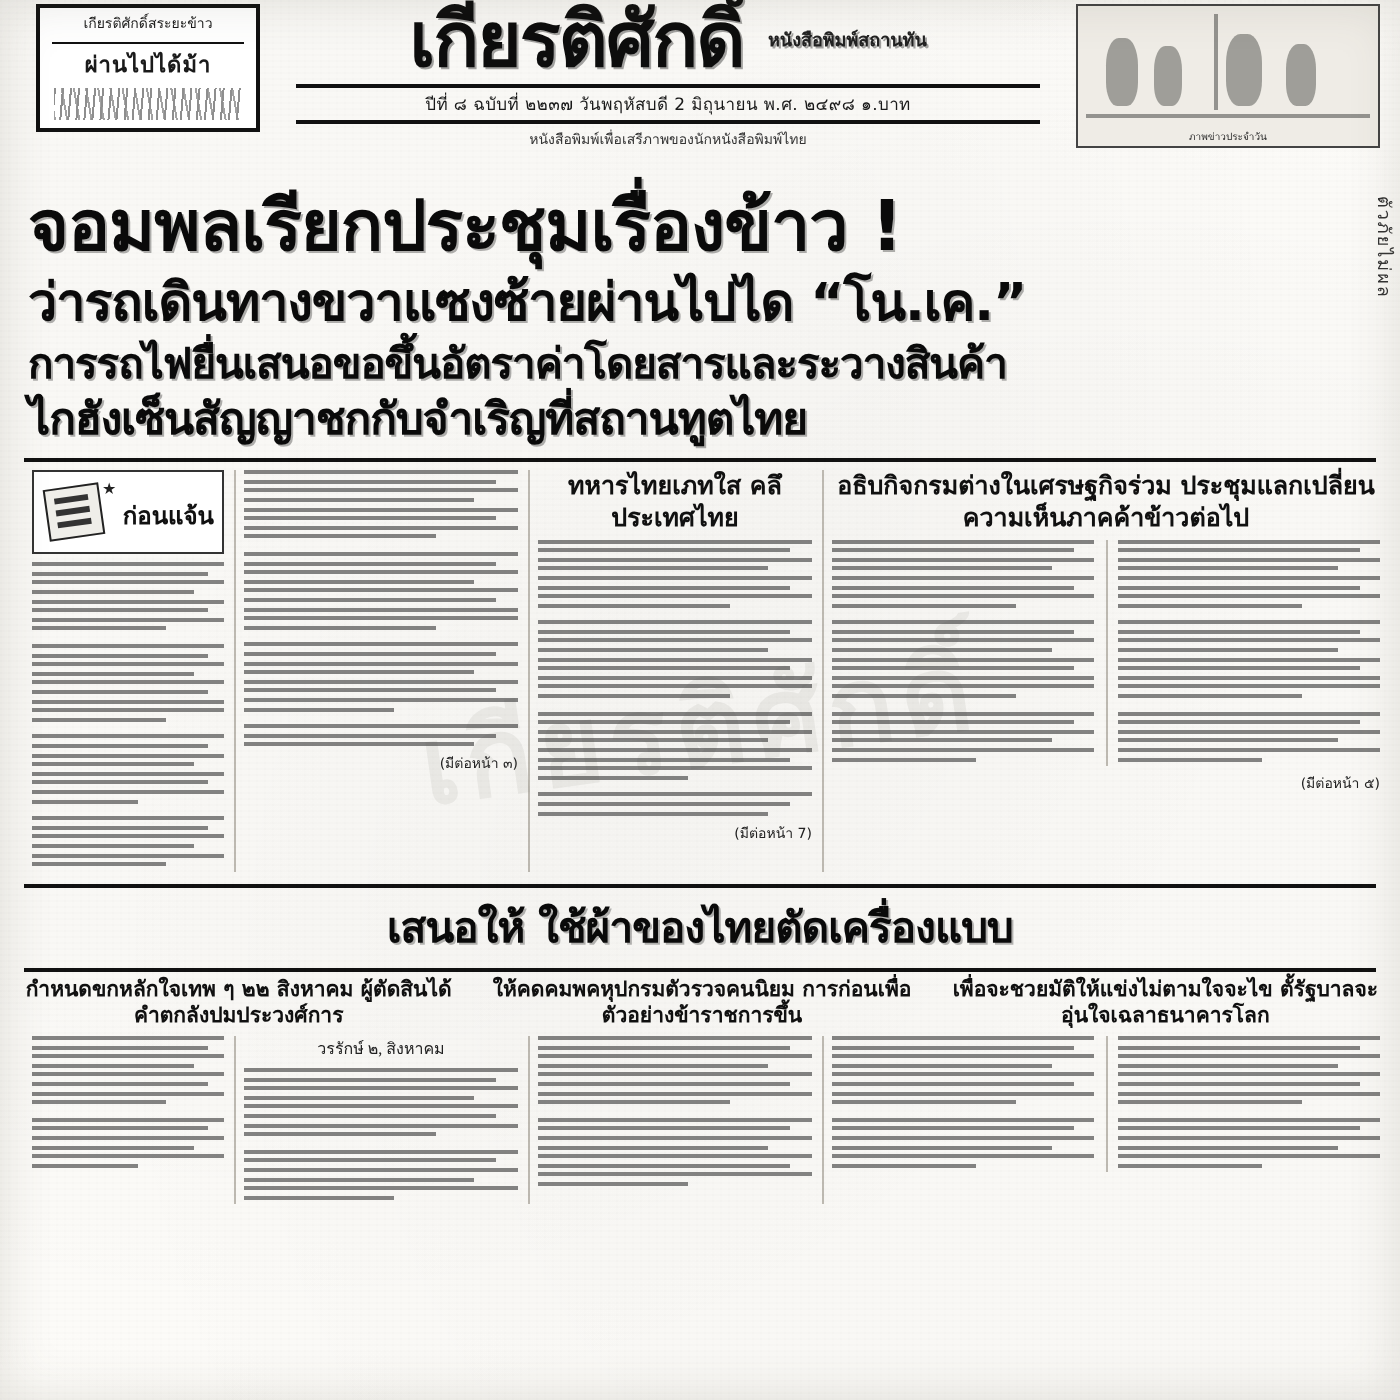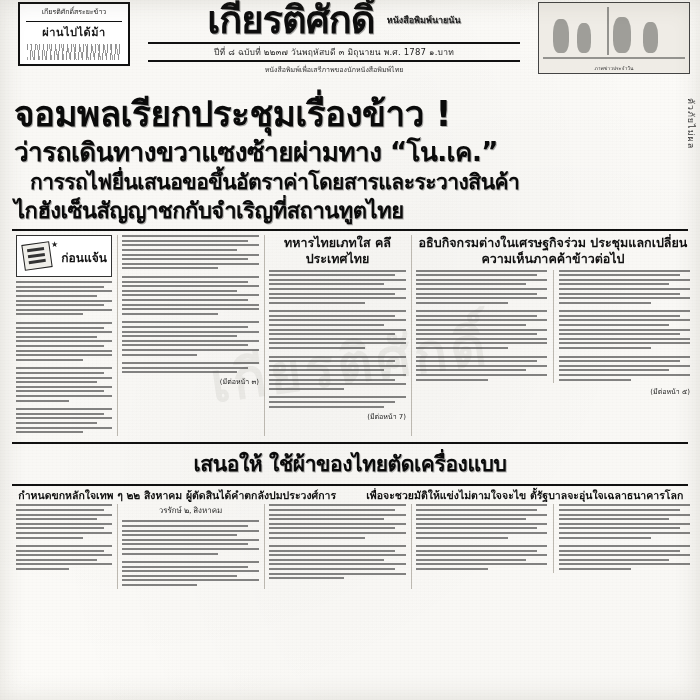--- a/index.html
+++ b/index.html
@@ -145,21 +145,21 @@
   .hl {
     font-weight: bold;
     color: #0a0a0a;
     line-height: 1.08;
     letter-spacing: -0.5px;
     text-shadow: 1px 1px 0 rgba(0,0,0,0.3);
     white-space: nowrap;
   }
   .hl-1 { font-size: 35px; margin-top: 14px; }
   .hl-2 { font-size: 26px; margin-top: 4px; }
-  .hl-3 { font-size: 21px; margin-top: 5px; margin-left: 16px; }
+  .hl-3 { font-size: 21px; margin-top: 5px; }
   .hl-4 { font-size: 22px; margin-top: 5px; }
 
   .side-vert {
     position: absolute;
     right: 2px;
     top: 18px;
     writing-mode: vertical-rl;
     font-size: 9px;
     color: #333;
     letter-spacing: 1px;
@@ -325,41 +325,41 @@
     <div class="ear-box">
       <div>เกียรติศักดิ์สระยะข้าว</div>
       <div class="ear-rule"></div>
       <div class="ear-big">ผ่านไปได้ม้า</div>
       <div class="ear-scribble"></div>
     </div>
 
     <div class="nameplate">
       <div class="logo">
         <span>เกียรติศักดิ์</span>
-        <span class="sub-inline">หนังสือพิมพ์นายนัน</span>
-      </div>
-      <div class="dateline">ปีที่ ๘ ฉบับที่ ๒๒๓๗ วันพฤหัสบดี ๓ มิถุนายน พ.ศ. 1787  ๑.บาท</div>
+        <span class="sub-inline">หนังสือพิมพ์สถานทัน</span>
+      </div>
+      <div class="dateline">ปีที่ ๘ ฉบับที่ ๒๒๓๗ วันพฤหัสบดี 2 มิถุนายน พ.ศ. ๒๔๙๘  ๑.บาท</div>
       <div class="motto">หนังสือพิมพ์เพื่อเสรีภาพของนักหนังสือพิมพ์ไทย</div>
     </div>
 
     <div class="photo-box">
       <div class="fig" style="left:14px; top:16px; width:16px; height:34px;"></div>
       <div class="fig" style="left:38px; top:20px; width:14px; height:30px;"></div>
       <div class="fig" style="left:74px; top:14px; width:18px; height:36px;"></div>
       <div class="fig" style="left:104px; top:19px; width:15px; height:31px;"></div>
       <div class="ln" style="left:4px; top:54px; width:142px; height:2px;"></div>
       <div class="ln" style="left:68px; top:4px; width:2px; height:48px;"></div>
       <div class="photo-cap">ภาพข่าวประจำวัน</div>
     </div>
   </div>
 
   <div class="headlines">
     <div class="side-vert">ตัวภัยไม่ผล</div>
     <div class="hl hl-1">จอมพลเรียกประชุมเรื่องข้าว !</div>
-    <div class="hl hl-2">ว่ารถเดินทางขวาแซงซ้ายผ่ามทาง “โน.เค.”</div>
+    <div class="hl hl-2">ว่ารถเดินทางขวาแซงซ้ายผ่านไปได “โน.เค.”</div>
     <div class="hl hl-3">การรถไฟยื่นเสนอขอขึ้นอัตราค่าโดยสารและระวางสินค้า</div>
     <div class="hl hl-4">ไกฮังเซ็นสัญญาชกกับจำเริญที่สถานทูตไทย</div>
   </div>
 
   <div class="rule-thick"></div>
 
   <div class="columns">
 
     <div class="col" style="flex:0 0 96px;">
       <div class="col-logo">
@@ -542,20 +542,22 @@
       </div>
       <div class="byline">(มีต่อหน้า ๕)</div>
     </div>
   </div>
 
   <div class="band">เสนอให้ ใช้ผ้าของไทยตัดเครื่องแบบ</div>
 
   <div class="lower-heads">
     <div class="lh">กำหนดขกหลักใจเทพ ๆ ๒๒ สิงหาคม
 ผู้ตัดสินได้คำตกลังปมประวงศ์การ</div>
+    <div class="lh">ให้คดคมพคหุปกรมตัวรวจคนนิยม
+การก่อนเพื่อตัวอย่างข้าราชการขึ้น</div>
     <div class="lh">เพื่อจะชวยมัติให้แข่งไม่ตามใจจะไข
 ตั้รัฐบาลจะอุ่นใจเฉลาธนาคารโลก</div>
   </div>
 
   <div class="columns" style="padding-top:2px;font-family:Liberation Serif, serif;">
     <div class="col" style="flex:0 0 96px;">
       <div class="body-lines">
         <div class="ln s1"></div>
           <div class="ln s2"></div>
           <div class="ln s1"></div>

